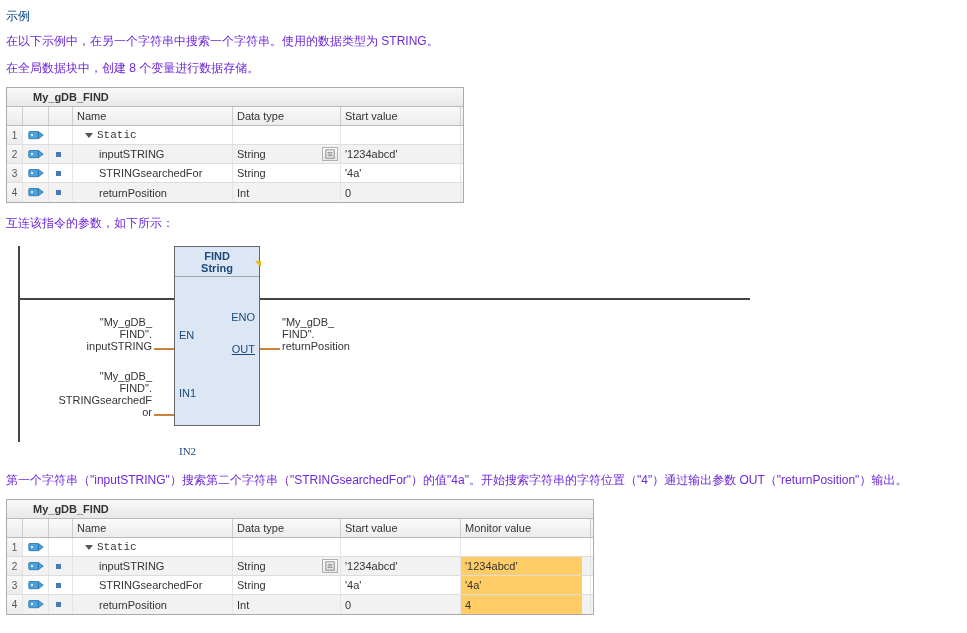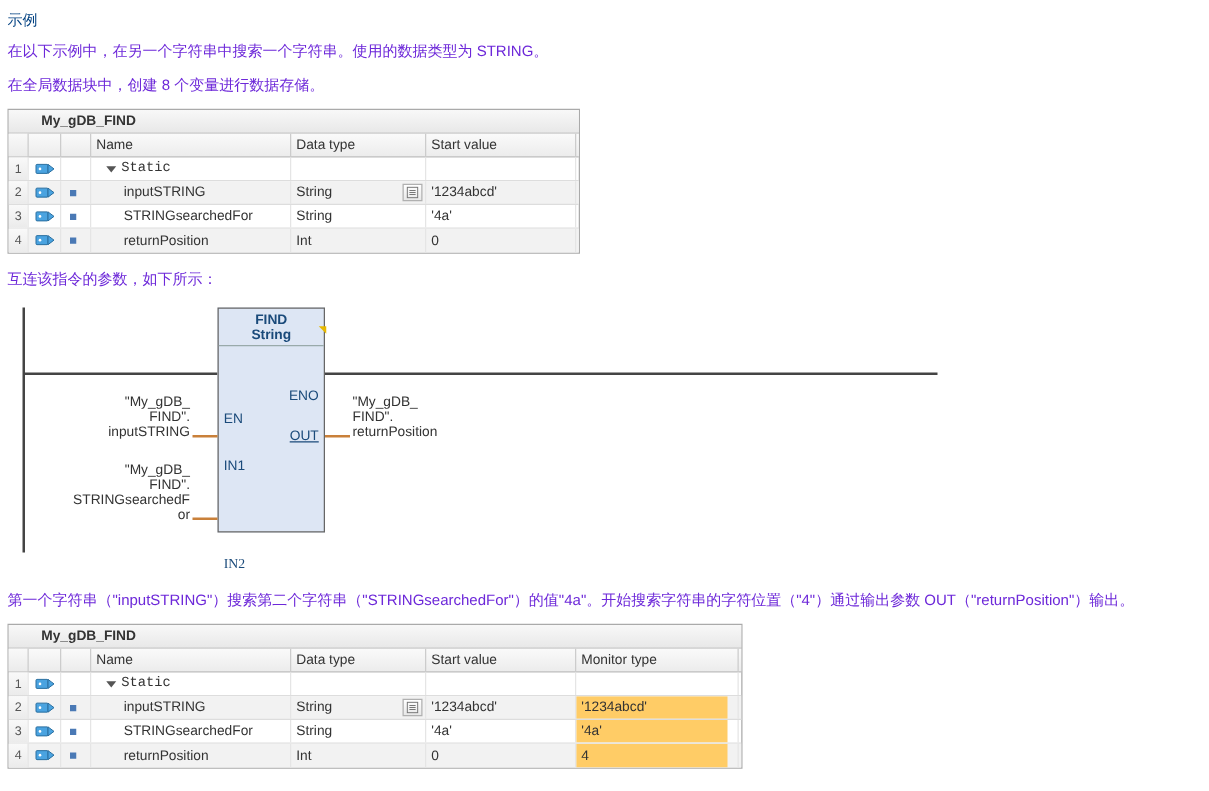--- a/index.html
+++ b/index.html
@@ -151,21 +151,21 @@
   <div class="hline-main" style="width:154px;"></div>
   <div class="hline-main" style="left:250px; width:490px;"></div>
 
   <div class="fblock">
     <div class="fblock-hdr">
       <div>FIND</div>
       <div class="fb-type"><span>String</span><span class="yellow-tri"></span></div>
     </div>
     <div class="port left" style="top:46px;">EN</div>
     <div class="port right" style="top:46px;margin-top:18px;">ENO</div>
-    <div class="port left" style="top:84px;">IN1</div>
+    <div class="port left" style="top:104px;">IN1</div>
     <div class="port right" style="top:96px;text-decoration:underline;">OUT</div>
     <div class="port left" style="top:162px;font-family:Liberation Serif, serif;">IN2</div>
   </div>
 
   <div class="sig-label leftside" style="left:46px; top:74px; width:96px;">
     <div>"My_gDB_</div>
     <div>FIND".</div>
     <div>inputSTRING</div>
   </div>
   <div class="conn" style="left:144px; top:106px; width:20px;"></div>
@@ -190,21 +190,21 @@
 
 <div class="vartable" style="width:588px;">
   <div class="titlebar">My_gDB_FIND</div>
   <div class="colrow">
     <div class="cell c-num"></div>
     <div class="cell c-tag"></div>
     <div class="cell c-mk"></div>
     <div class="cell c-name">Name</div>
     <div class="cell c-dtype">Data type</div>
     <div class="cell c-start">Start value</div>
-    <div class="cell c-monit">Monitor type</div>
+    <div class="cell c-monit">Monitor value</div>
   </div>
   <div id="t2body">
       <div class="row">
         <div class="cell c-num">1</div>
         <div class="cell c-tag">
           <svg class="tag-icon" viewBox="0 0 20 14">
             <rect x="1" y="2" width="12" height="9" rx="1" fill="#4aa3e0" stroke="#2a6fa0"></rect>
             <polygon points="13,2 19,6.5 13,11" fill="#4aa3e0" stroke="#2a6fa0"></polygon>
             <circle cx="5" cy="6.5" r="1.3" fill="#fff"></circle>
           </svg>

